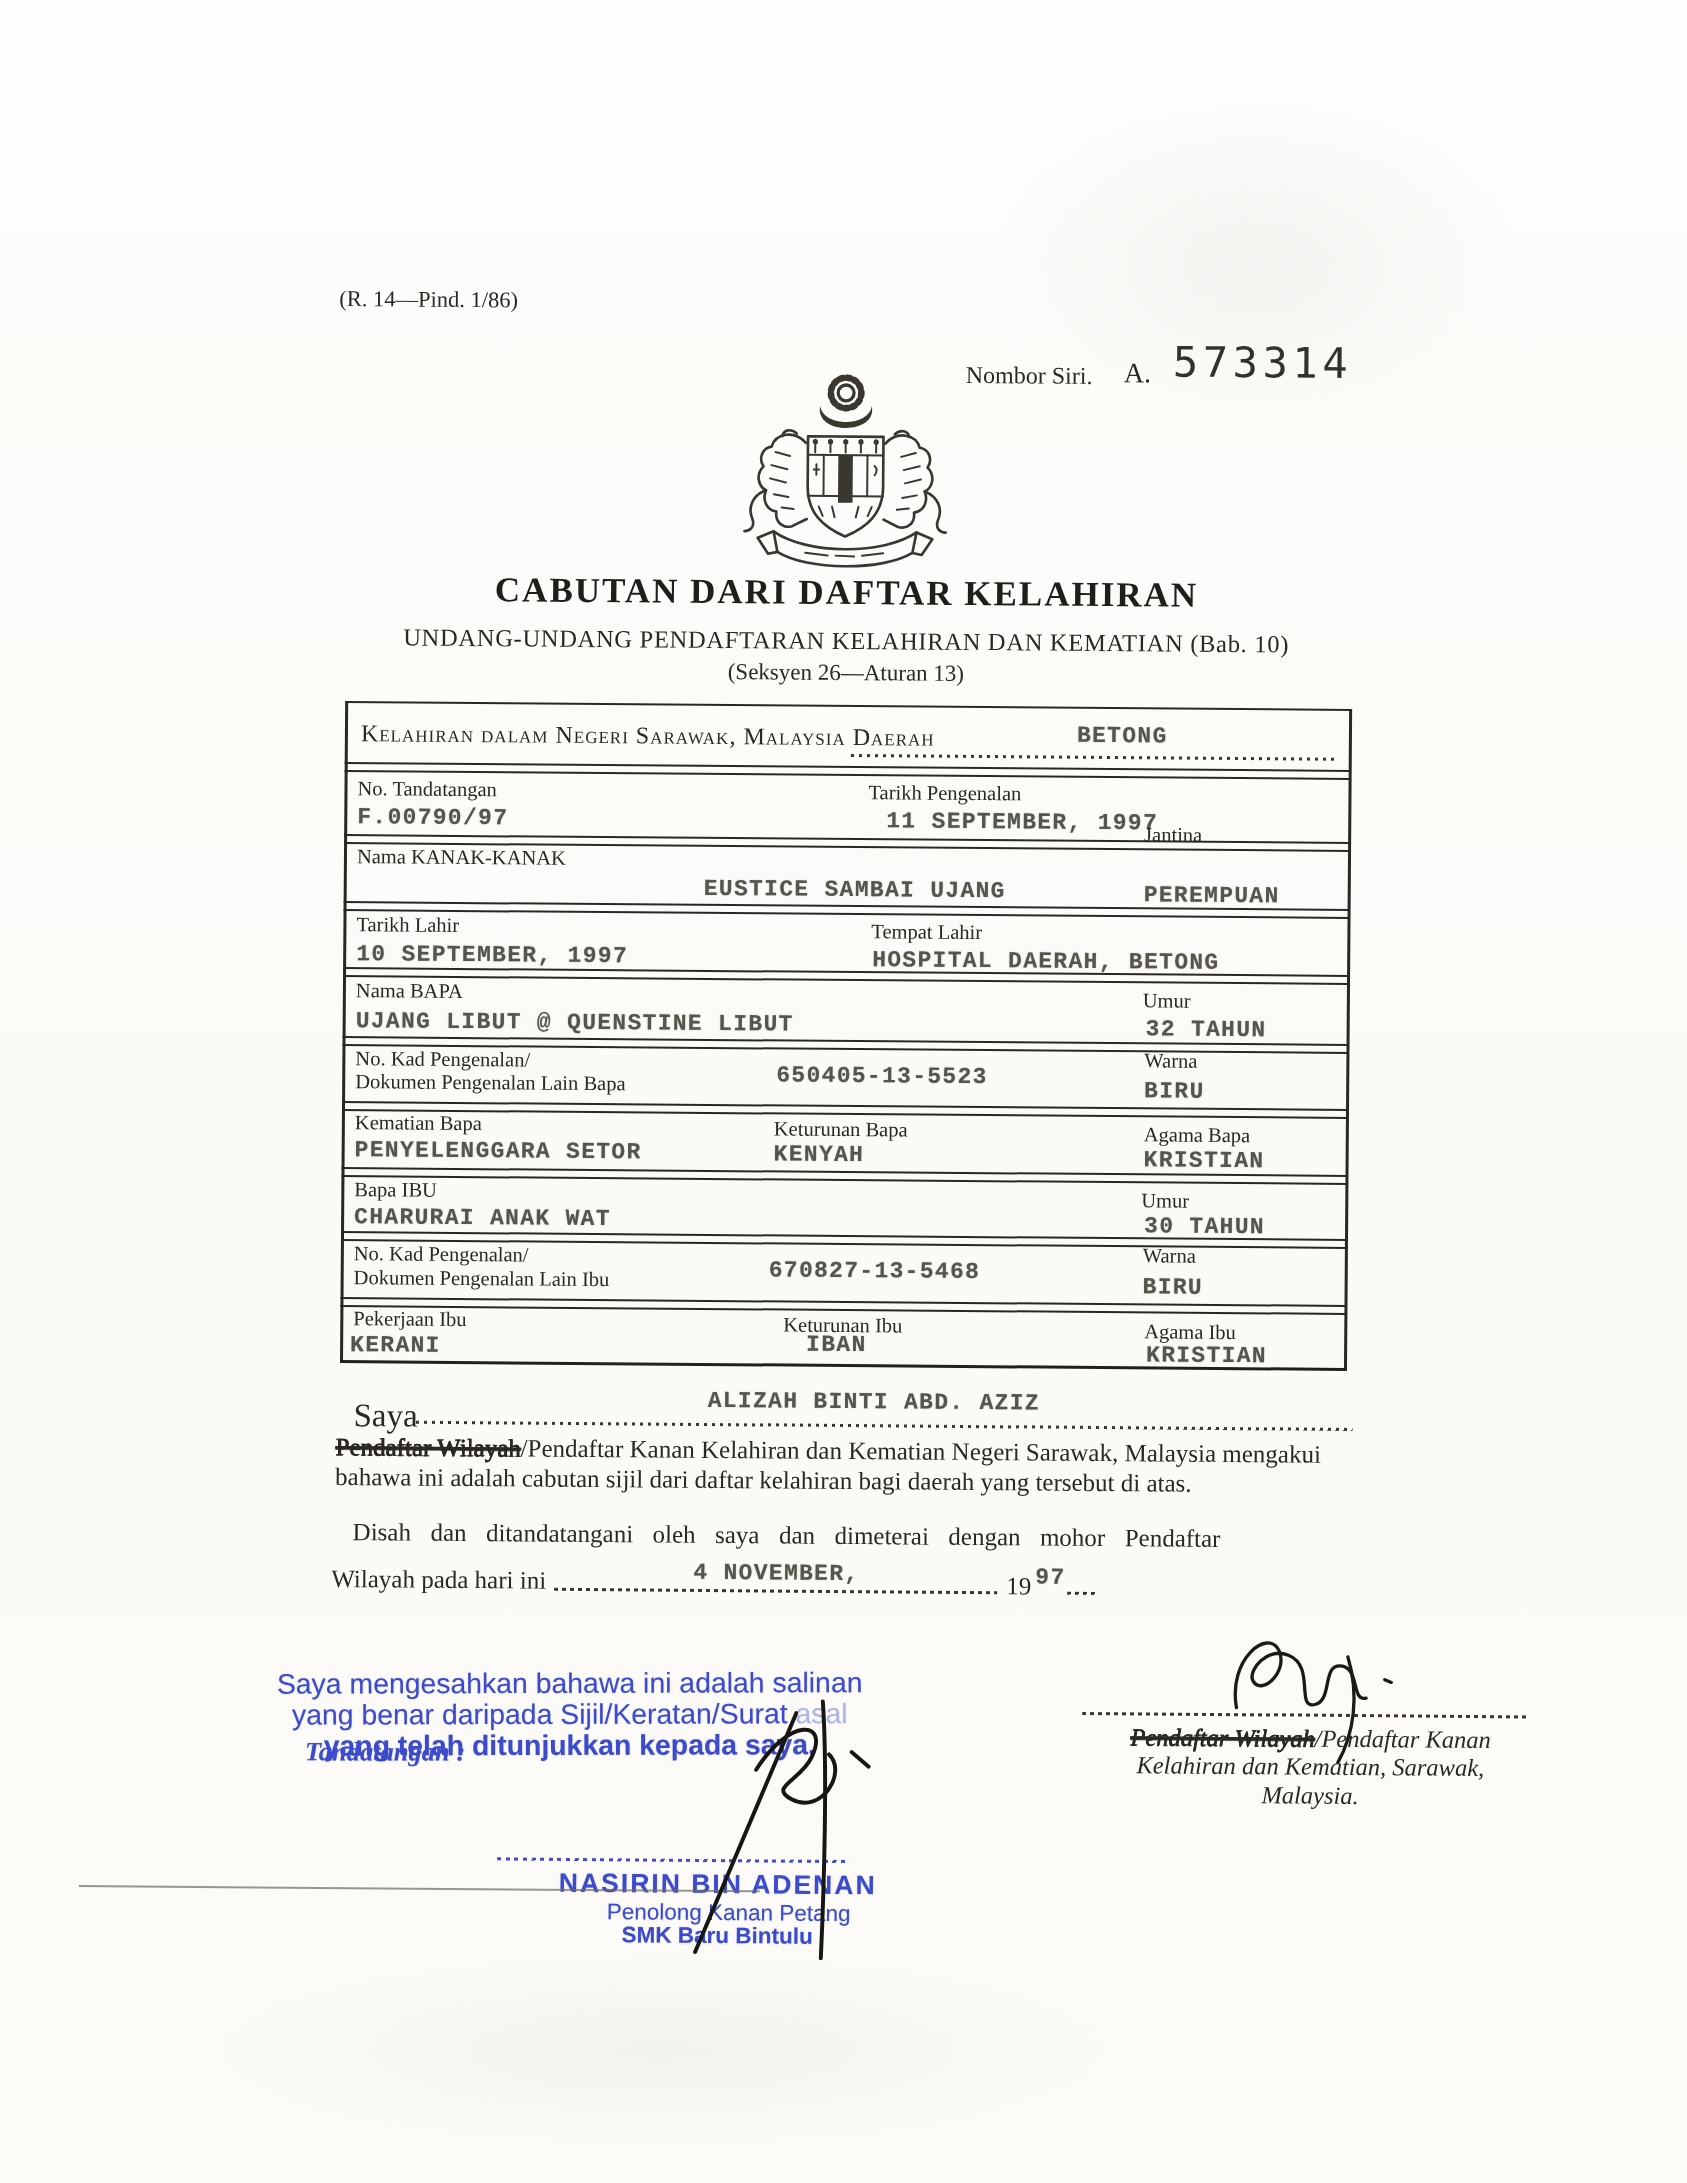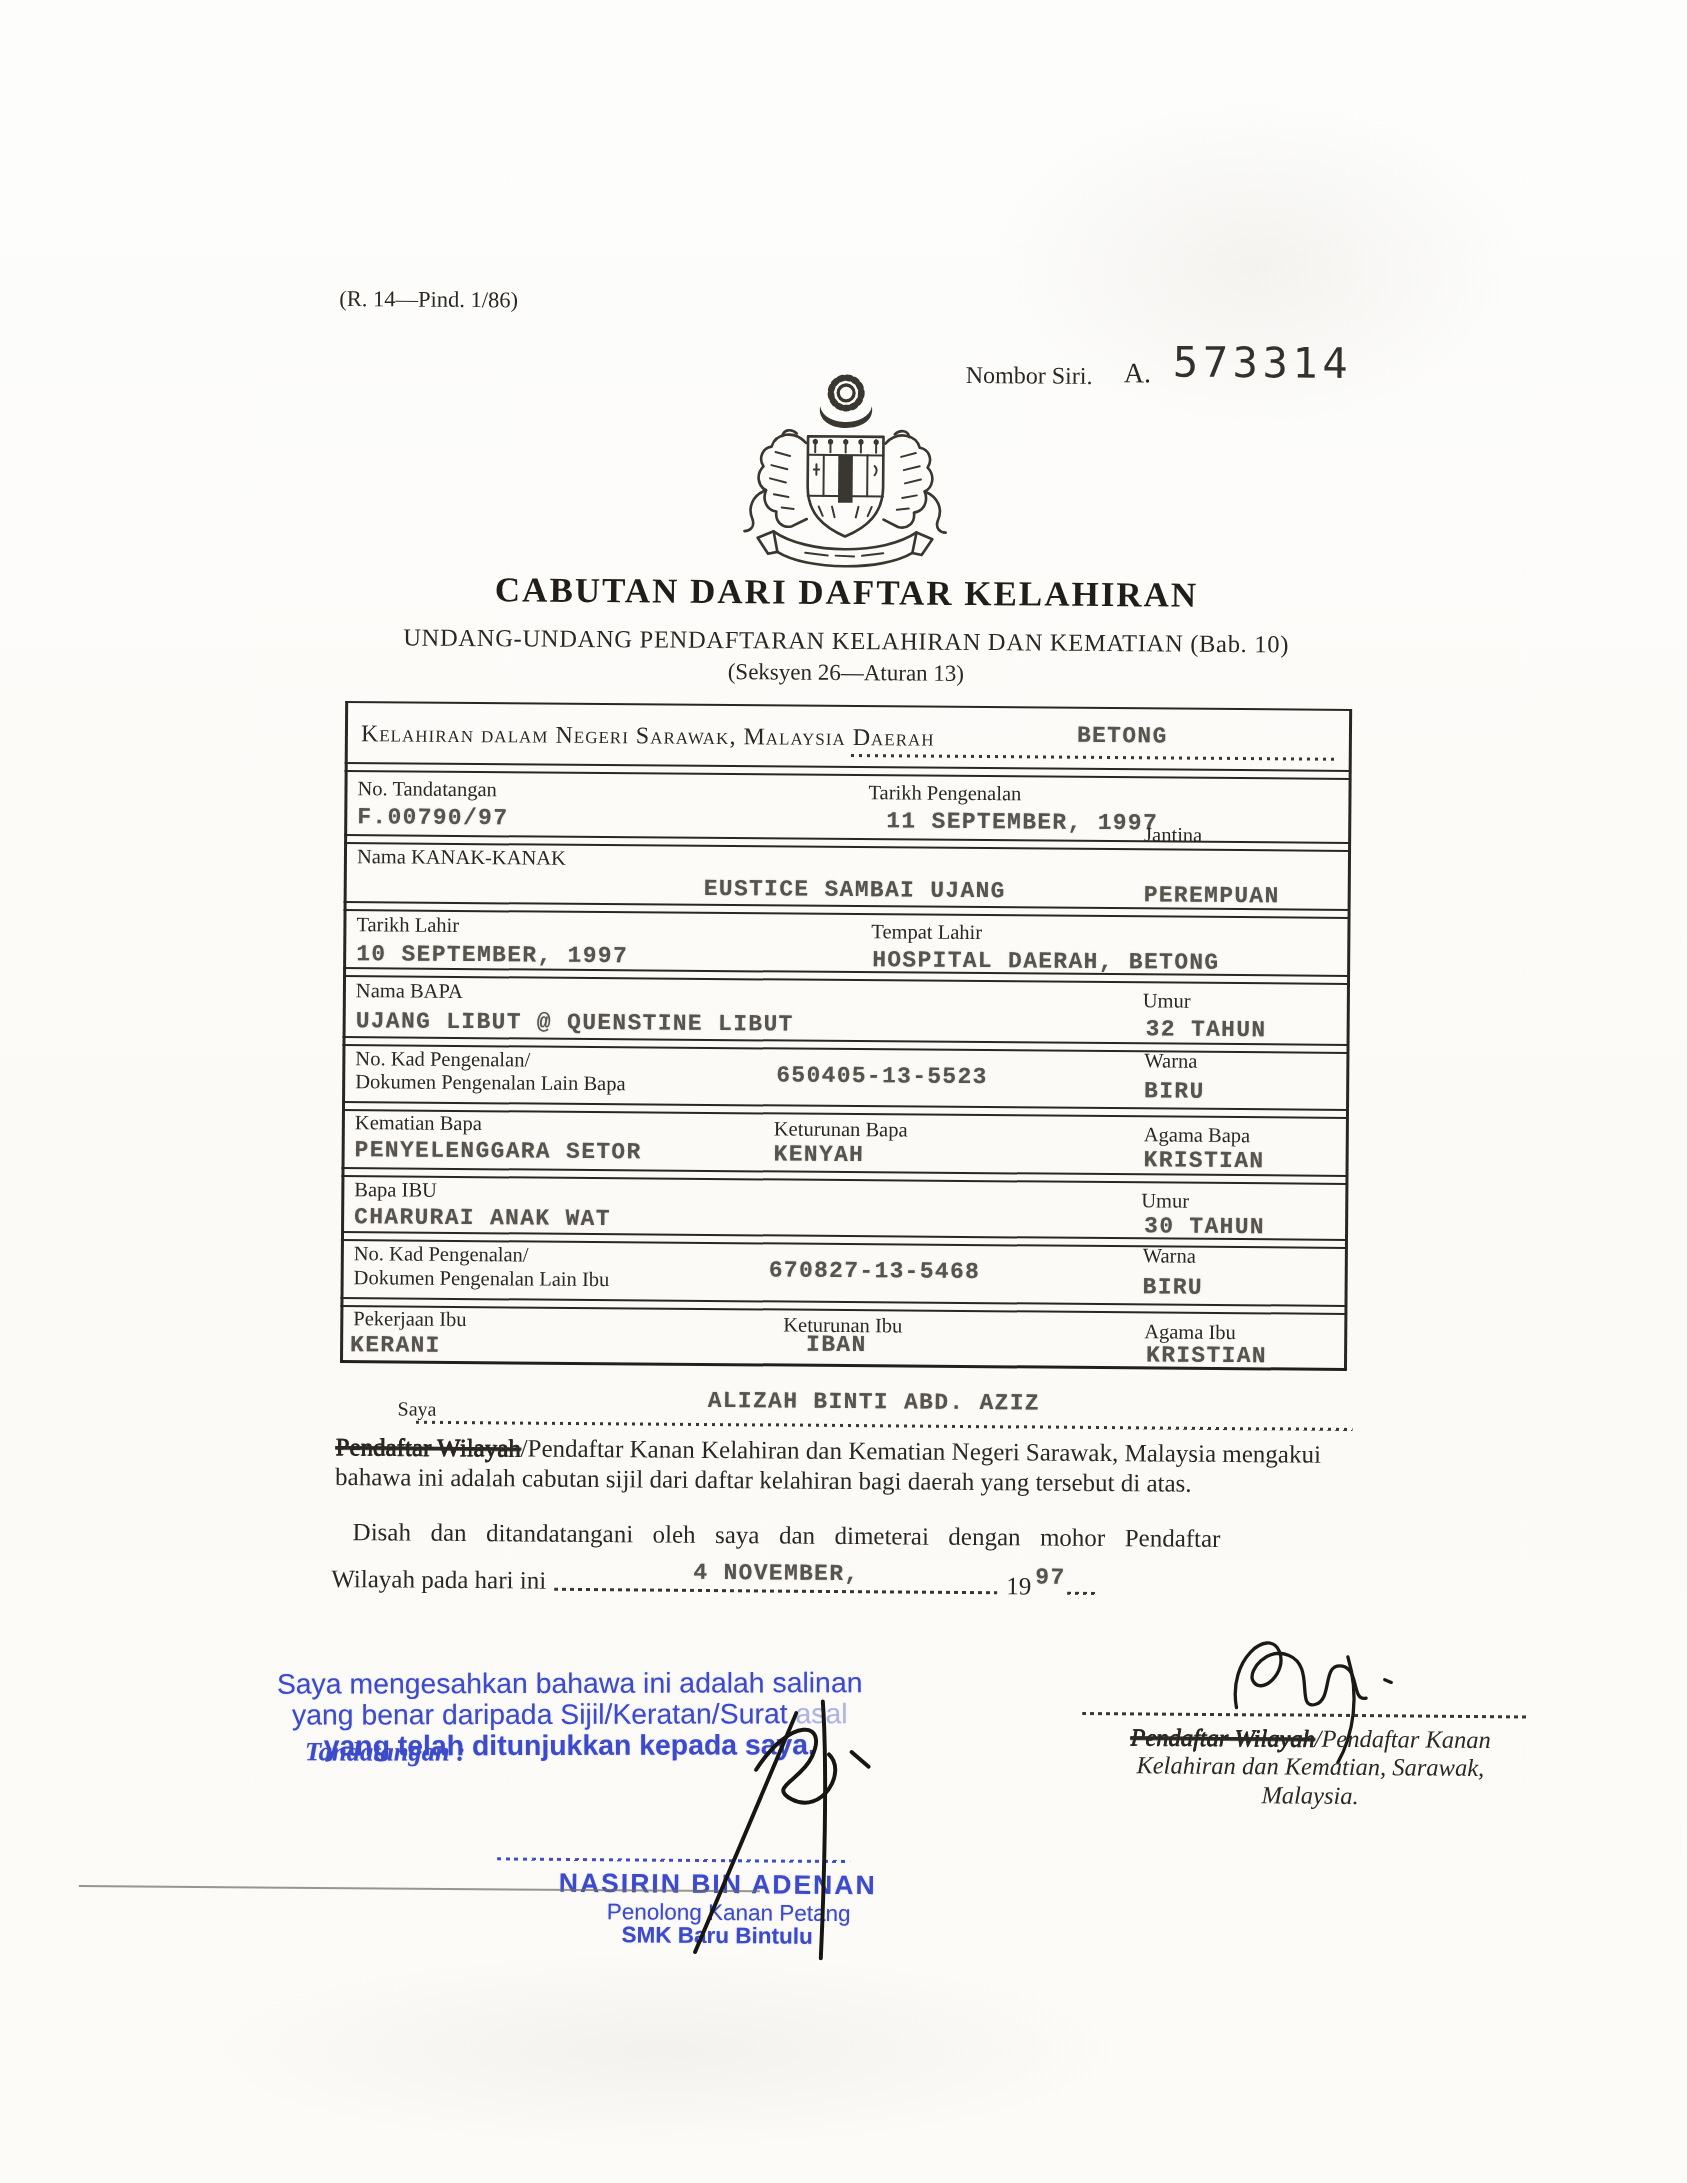--- a/index.html
+++ b/index.html
@@ -145,21 +145,21 @@
     <div class="rule rule-double" style="top:1301px;"></div>
 
     <div class="abs lbl" style="left:356px;top:1311px;text-align:center;">Pekerjaan Ibu</div>
     <div class="abs lbl" style="left:786px;top:1314px;">Keturunan Ibu</div>
     <div class="abs lbl" style="left:1147px;top:1318px;">Agama Ibu</div>
     <div class="abs type" style="left:353px;top:1336px;">KERANI</div>
     <div class="abs type" style="left:809px;top:1332px;">IBAN</div>
     <div class="abs type" style="left:1149px;top:1340px;">KRISTIAN</div>
     <div class="rule rule-single-bot" style="top:1364px;"></div>
 
-    <div class="abs serif" style="left:357px;top:1401px;font-size:20px;margin-left:44px;">Saya</div>
+    <div class="abs serif" style="left:357px;top:1401px;font-size:33px;">Saya</div>
     <div class="abs type" style="left:711px;top:1389px;">ALIZAH BINTI ABD. AZIZ</div>
     <div class="abs dots" style="left:419px;top:1424px;width:937px;"></div>
 
     <div class="abs serif" style="left:339px;top:1437px;font-size:25px;">
       <span class="struck">Pendaftar Wilayah</span><span>/Pendaftar Kanan Kelahiran dan Kematian Negeri Sarawak, Malaysia mengakui</span>
     </div>
     <div class="abs serif" style="left:339px;top:1467px;font-size:25px;">bahawa ini adalah cabutan sijil dari daftar kelahiran bagi daerah yang tersebut di atas.</div>
 
     <div class="abs serif" style="left:357px;top:1522px;font-size:25px;word-spacing:13.2px;">Disah dan ditandatangani oleh saya dan dimeterai dengan mohor Pendaftar</div>
 

